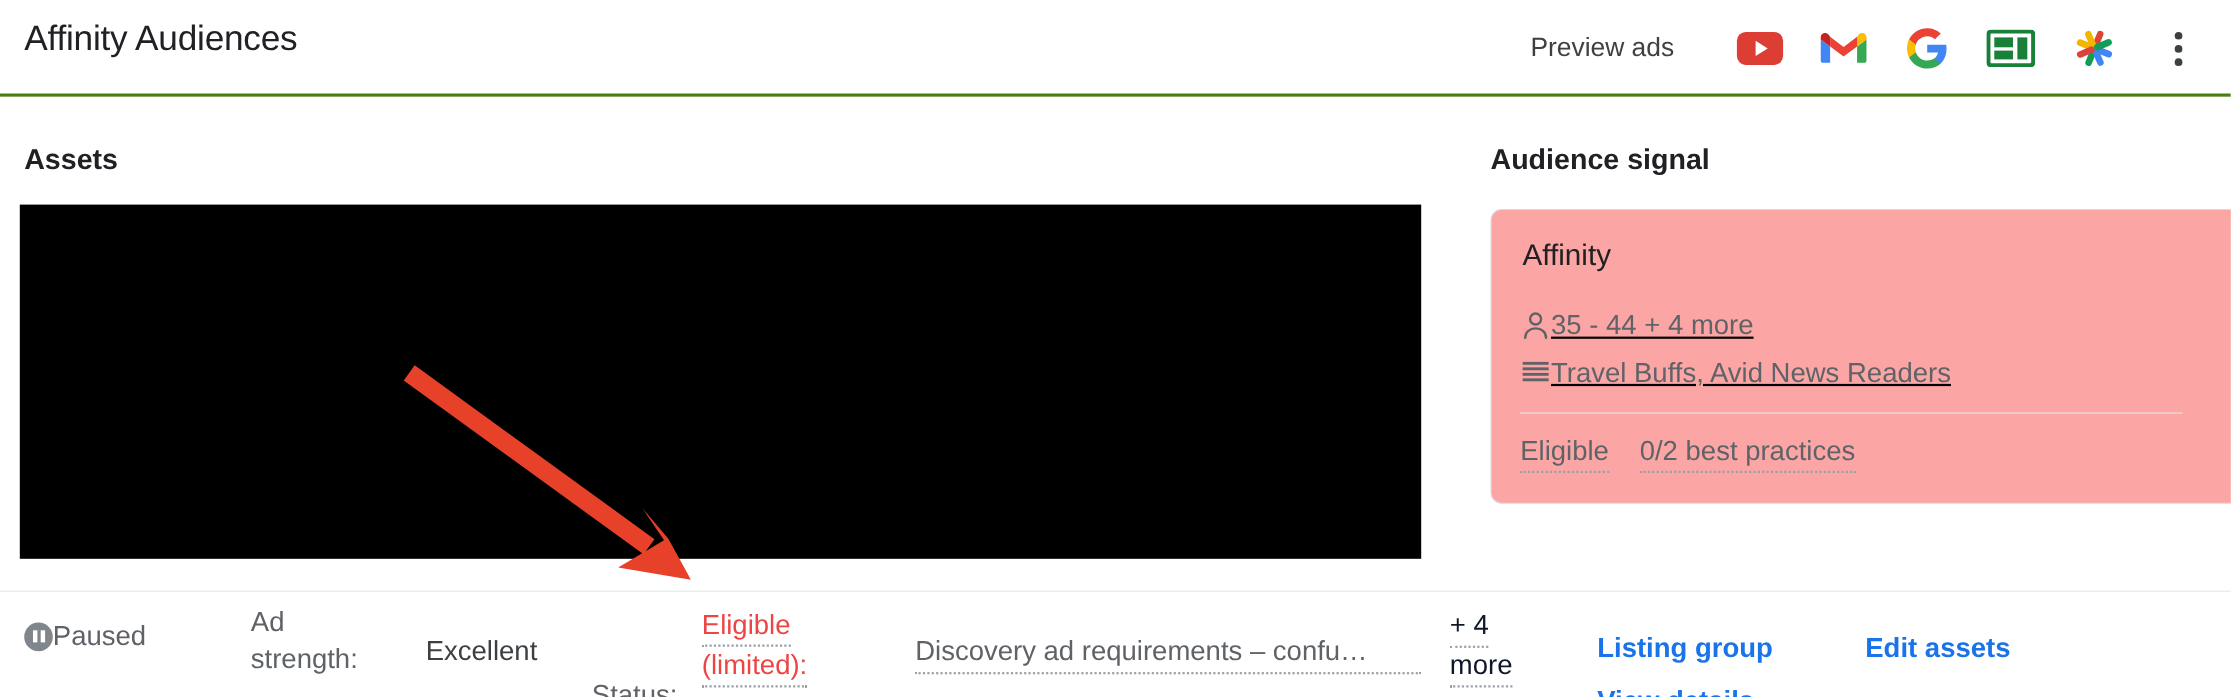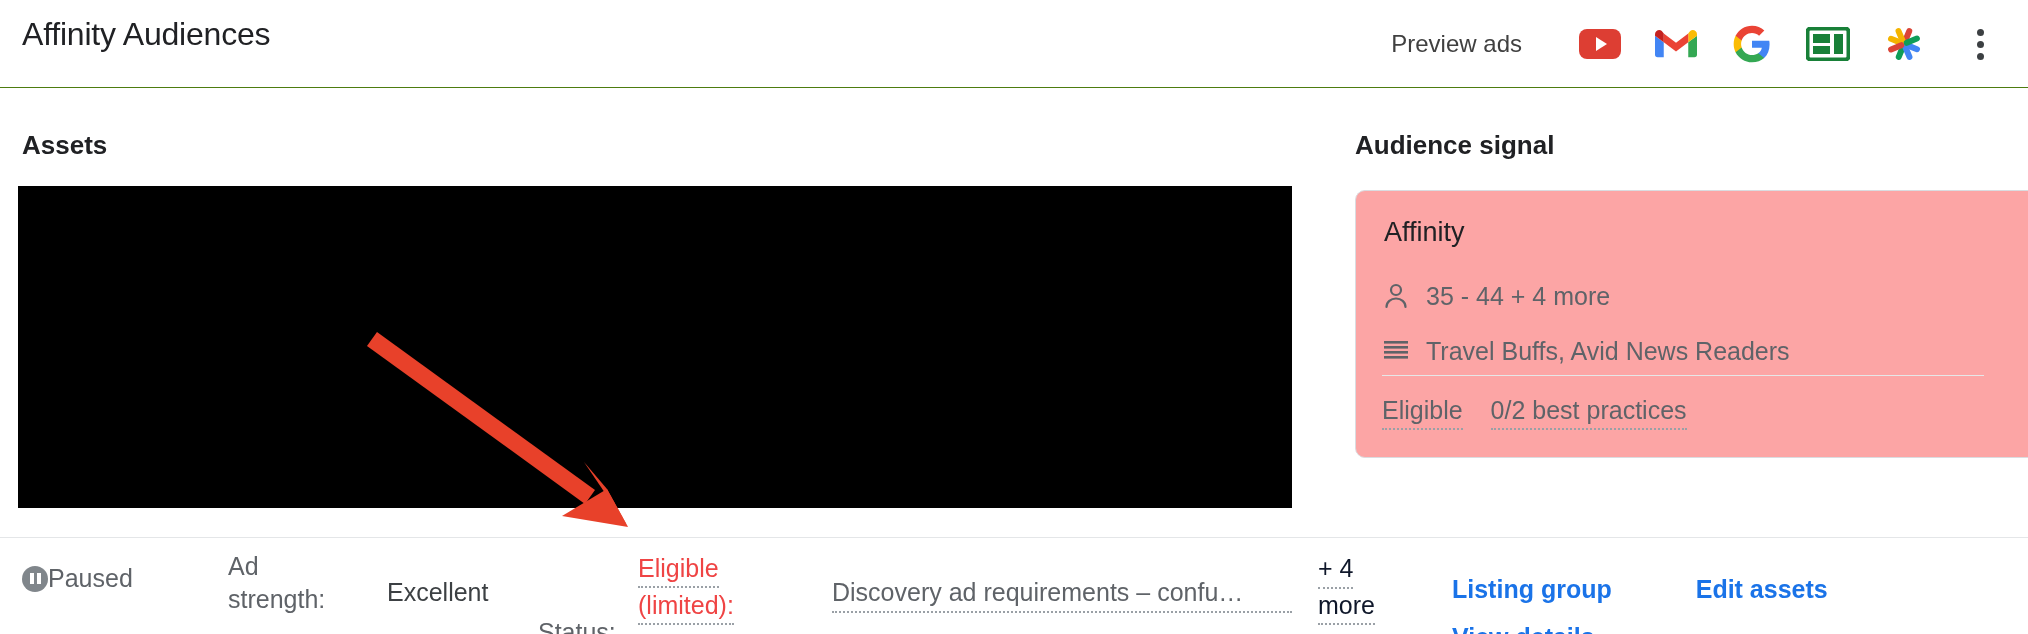--- a/index.html
+++ b/index.html
@@ -7,21 +7,21 @@
     width: 2028px; height: 634px;
     background: #ffffff;
     font-family: "Liberation Sans", sans-serif;
     overflow: hidden;
   }
   .page { position: relative; width: 2028px; height: 634px; background:#fff; }
 
   
   .header {
     position: absolute; left:0; top:0; width:2028px; height:88px;
-    border-bottom:1px solid #4d7c0f; background:#fff;
+    border-bottom:3px solid #4d7c0f; background:#fff;
   }
   .header-title {
     position:absolute; left:22px; top:16px;
     font-size:32px; color:#202124; letter-spacing:-0.2px; font-weight:400;
   }
   .header-right {
     position:absolute; right:18px; top:0; height:88px;
     display:flex; align-items:center; gap:0;
   }
   .preview-ads {
@@ -63,24 +63,24 @@
   .signal-card {
     position:absolute; left:1355px; top:102px;
     width:730px; height:268px;
     border:1px solid #dadce0; border-radius:10px; background:#fca5a5;padding-left:36px;
   }
   .signal-card h3 {
     position:absolute; left:28px; top:26px;
     font-size:27px; font-weight:400; color:#202124;
   }
   .sig-row {
-    position:absolute; left:26px; display:flex; align-items:flex-end; gap:16px;
+    position:absolute; left:26px; display:flex; align-items:flex-end; text-decoration:underline;
   }
   .sig-row.r1 { top:90px; }
-  .sig-row.r2 { top:133px;margin-top:12px; }
+  .sig-row.r2 { top:133px; }
   .sig-ico { width:28px; height:30px; display:flex; align-items:center; justify-content:center; flex:none; }
   .sig-txt { font-size:25px; color:#5f6368; white-space:nowrap; }
   .sig-divider {
     position:absolute; left:26px; top:184px; width:602px; height:1px; background:#e6e7e8;
   }
   .sig-links {
     position:absolute; left:26px; top:205px; display:flex; align-items:center; gap:28px;
   }
   .dotted {
     font-size:25px; color:#5f6368; white-space:nowrap;

